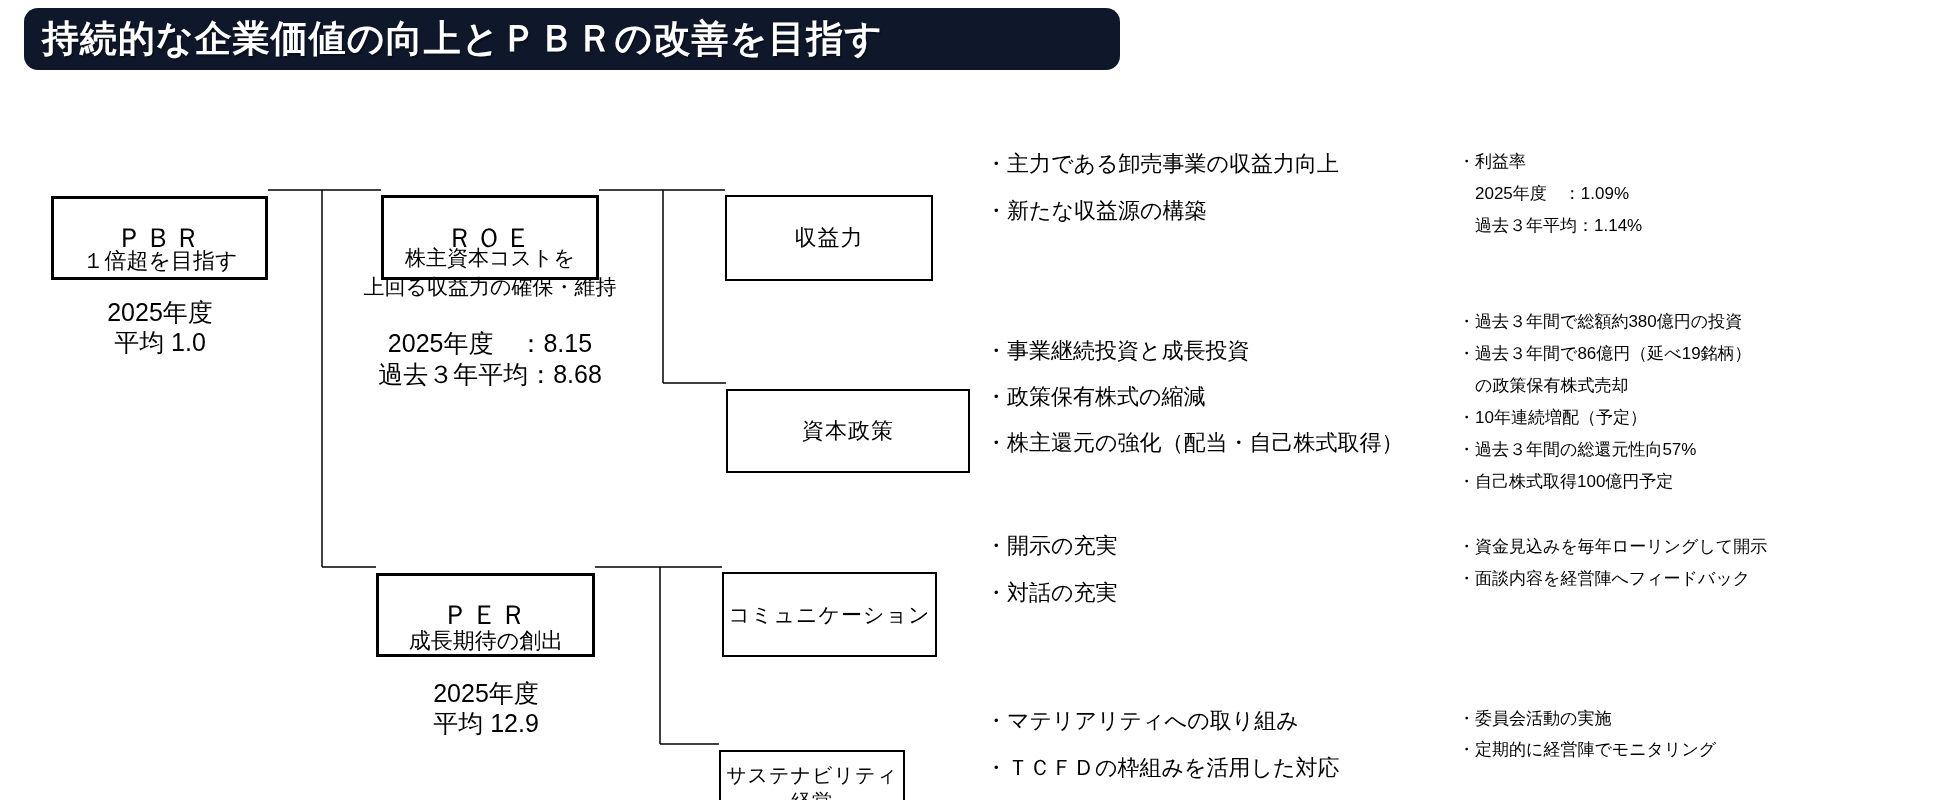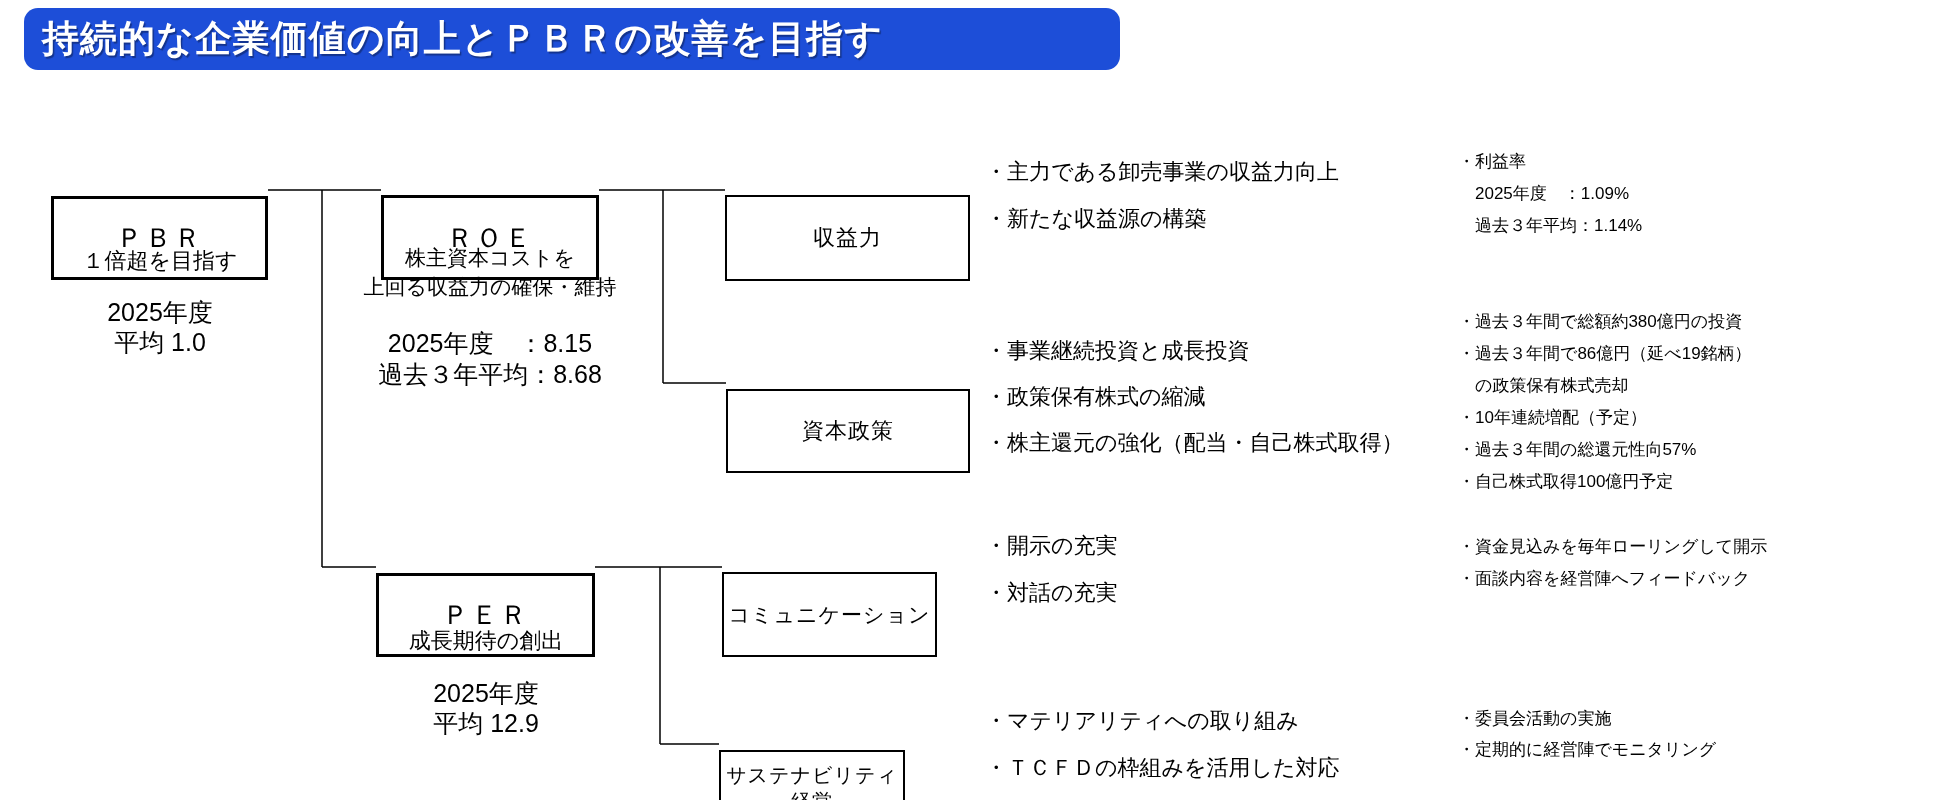--- a/index.html
+++ b/index.html
@@ -3,21 +3,21 @@
 <meta charset="utf-8">
 <style>
   html,body{margin:0;padding:0;background:#fff;}
   #stage{
     position:relative;width:1933px;height:800px;background:#ffffff;overflow:hidden;
     font-family:"Liberation Sans","DejaVu Sans",sans-serif;color:#000;
   }
   
   .banner{
     position:absolute;left:24px;top:8px;width:1096px;height:62px;
-    background:#1d4ed8;border-radius:14px;
+    background:#0f172a;border-radius:14px;
     display:flex;align-items:center;padding-left:18px;box-sizing:border-box;
   }
   .banner .t{
     color:#fff;font-size:37px;font-weight:bold;letter-spacing:1px;
     text-shadow:1.5px 1.5px 1px rgba(0,0,0,0.35);white-space:nowrap;
   }
   
   svg.conn{position:absolute;left:0;top:0;z-index:0;pointer-events:none;}
   
   .box{
@@ -65,21 +65,21 @@
   <div class="box kpi" style="left:51px;top:148px;width:217px;height:84px;">
     <span>ＰＢＲ</span>
   </div>
   <div class="box kpi" style="left:381px;top:147px;width:218px;height:85px;">
     <span>ＲＯＥ</span>
   </div>
   <div class="box kpi" style="left:376px;top:525px;width:219px;height:84px;">
     <span>ＰＥＲ</span>
   </div>
 
-  <div class="box cat" style="left:725px;top:147px;width:245px;height:86px;">
+  <div class="box cat" style="left:725px;top:147px;width:208px;height:86px;">
     <span>収益力</span>
   </div>
   <div class="box cat" style="left:726px;top:341px;width:244px;height:84px;">
     <span>資本政策</span>
   </div>
   <div class="box cat" style="left:722px;top:524px;width:215px;height:85px;font-size:21px;">
     <span>コミュニケーション</span>
   </div>
   <div class="box cat" style="left:719px;top:702px;width:186px;height:75px;font-size:20px;">
     <span>サステナビリティ</span>
@@ -110,21 +110,21 @@
   <div class="note" style="left:325px;top:626px;width:322px;">
     <div class="goal">成長期待の創出</div>
   </div>
   <div class="note" style="left:325px;top:678px;width:322px;">
     <div class="stats-c">
       <div>2025年度</div>
       <div>平均 12.9</div>
     </div>
   </div>
 
-  <div class="group mid" style="left:985px;top:148px;">
+  <div class="group mid" style="left:985px;top:140px;">
     <div>・主力である卸売事業の収益力向上</div>
     <div>・新たな収益源の構築</div>
   </div>
   <div class="group mid" style="left:985px;top:328px;line-height:46px;">
     <div>・事業継続投資と成長投資</div>
     <div>・政策保有株式の縮減</div>
     <div>・株主還元の強化（配当・自己株式取得）</div>
   </div>
   <div class="group mid" style="left:985px;top:522px;">
     <div>・開示の充実</div>

